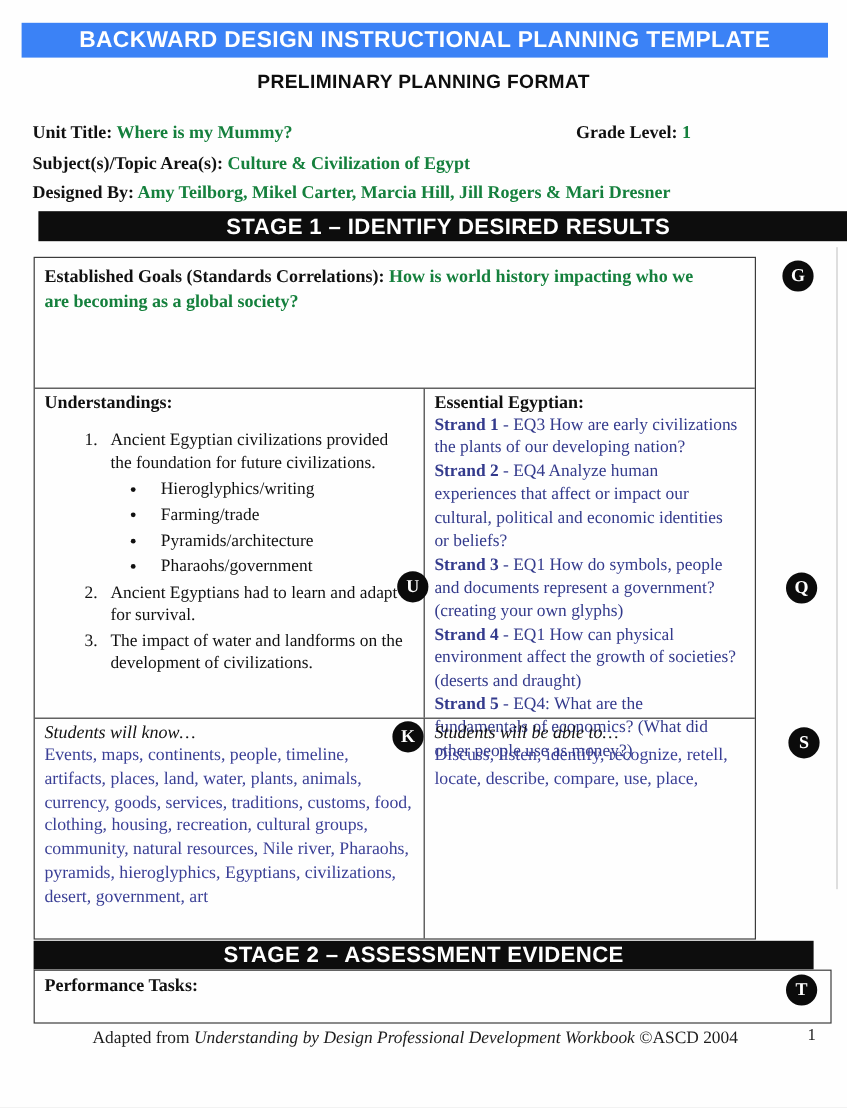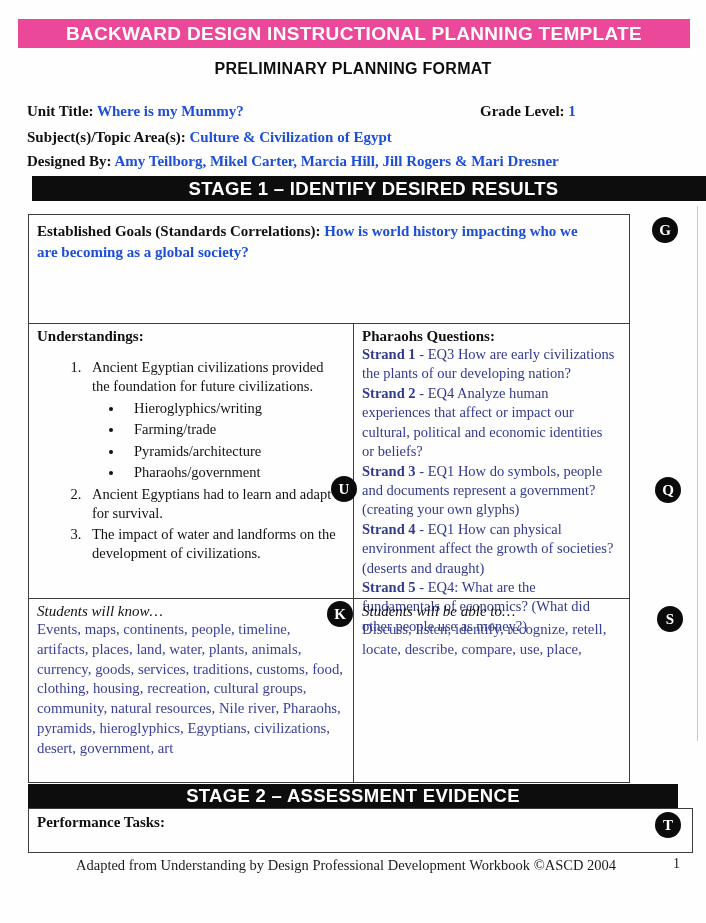--- a/index.html
+++ b/index.html
@@ -3,34 +3,34 @@
 <meta charset="utf-8">
 <style>
   html,body{margin:0;padding:0;background:#e8e8e8;}
   .page{
     position:relative; width:706px; height:923px; background:#fefefe;
     font-family:"Liberation Serif", serif; color:#111; overflow:hidden;
     margin:0 auto;
   }
   .title-bar{
     position:absolute; left:18px; top:19px; width:672px; height:29px;
-    background:#ec4899; color:#fff;
+    background:#3b82f6; color:#fff;
     font-family:"Liberation Sans", sans-serif; font-weight:bold; font-size:19px;
     display:flex; align-items:center; justify-content:center; letter-spacing:.3px;
     white-space:nowrap;
   }
   .subtitle{
     position:absolute; left:0; top:60px; width:706px; text-align:center;
     font-family:"Liberation Sans", sans-serif; font-weight:bold; font-size:16px; color:#0e0e0e;
     letter-spacing:.3px;
   }
   .meta-line{position:absolute; left:27px; font-size:15px; font-weight:bold; white-space:nowrap;}
   .m1{top:103px}.m2{top:129px}.m3{top:153px}
   .grade{position:absolute; left:480px; top:103px; font-size:15px; font-weight:bold; white-space:nowrap;}
-  .blue{color:#1d4ed8; font-weight:bold;}
+  .blue{color:#15803d; font-weight:bold;}
   .stage-bar{
     position:absolute; background:#0d0d0d; color:#fff;
     font-family:"Liberation Sans", sans-serif; font-weight:bold; font-size:18.5px;
     display:flex; align-items:center; justify-content:center; letter-spacing:.3px; white-space:nowrap;
   }
   #stage1{left:32px; top:176px; width:683px; height:25px;}
   #stage2{left:28px; top:784px; width:650px; height:24px;}
   .s1table{
     position:absolute; left:28px; top:214px; width:602px; height:569px;
     border:1px solid #3c3c3c; box-sizing:border-box; display:flex; flex-direction:column;
@@ -62,21 +62,21 @@
   #badge-q{left:655px; top:477px;}
   #badge-k{left:327px; top:601px;}
   #badge-s{left:657px; top:606px;}
   #badge-t{left:655px; top:812px;}
   .perf-box{
     position:absolute; left:28px; top:808px; width:665px; height:45px;
     border:1px solid #3c3c3c; box-sizing:border-box; padding:5px 8px;
     font-size:15px; font-weight:bold; background:#fefefe;
   }
   .footer{position:absolute; left:0; top:857px; width:692px; text-align:center; font-size:14.5px; color:#1c1c1c;}
-  .footer .it{}
+  .footer .it{font-style:italic;}
   .page-num{position:absolute; left:673px; top:856px; font-size:14px; color:#1c1c1c;}
   .scan-line{position:absolute; left:697px; top:206px; width:1px; height:535px; background:#c9c9c9;}
 </style>
 </head>
 <body>
 
 <div class="page">
 
   <div class="title-bar">
     <span>BACKWARD DESIGN INSTRUCTIONAL PLANNING TEMPLATE</span>
@@ -127,21 +127,21 @@
           </li>
           <li>
             <span>Ancient Egyptians had to learn and adapt for survival.</span>
           </li>
           <li>
             <span>The impact of water and landforms on the development of civilizations.</span>
           </li>
         </ol>
       </div>
       <div class="cell-right">
-        <div class="h-bold">Pharaohs Questions:</div>
+        <div class="h-bold">Essential Egyptian:</div>
         <div class="strand">
           <b>Strand 1</b>
           <span>- EQ3 How are early civilizations the plants of our developing nation?</span>
         </div>
         <div class="strand">
           <b>Strand 2</b>
           <span>- EQ4 Analyze human experiences that affect or impact our cultural, political and economic identities or beliefs?</span>
         </div>
         <div class="strand">
           <b>Strand 3</b>

